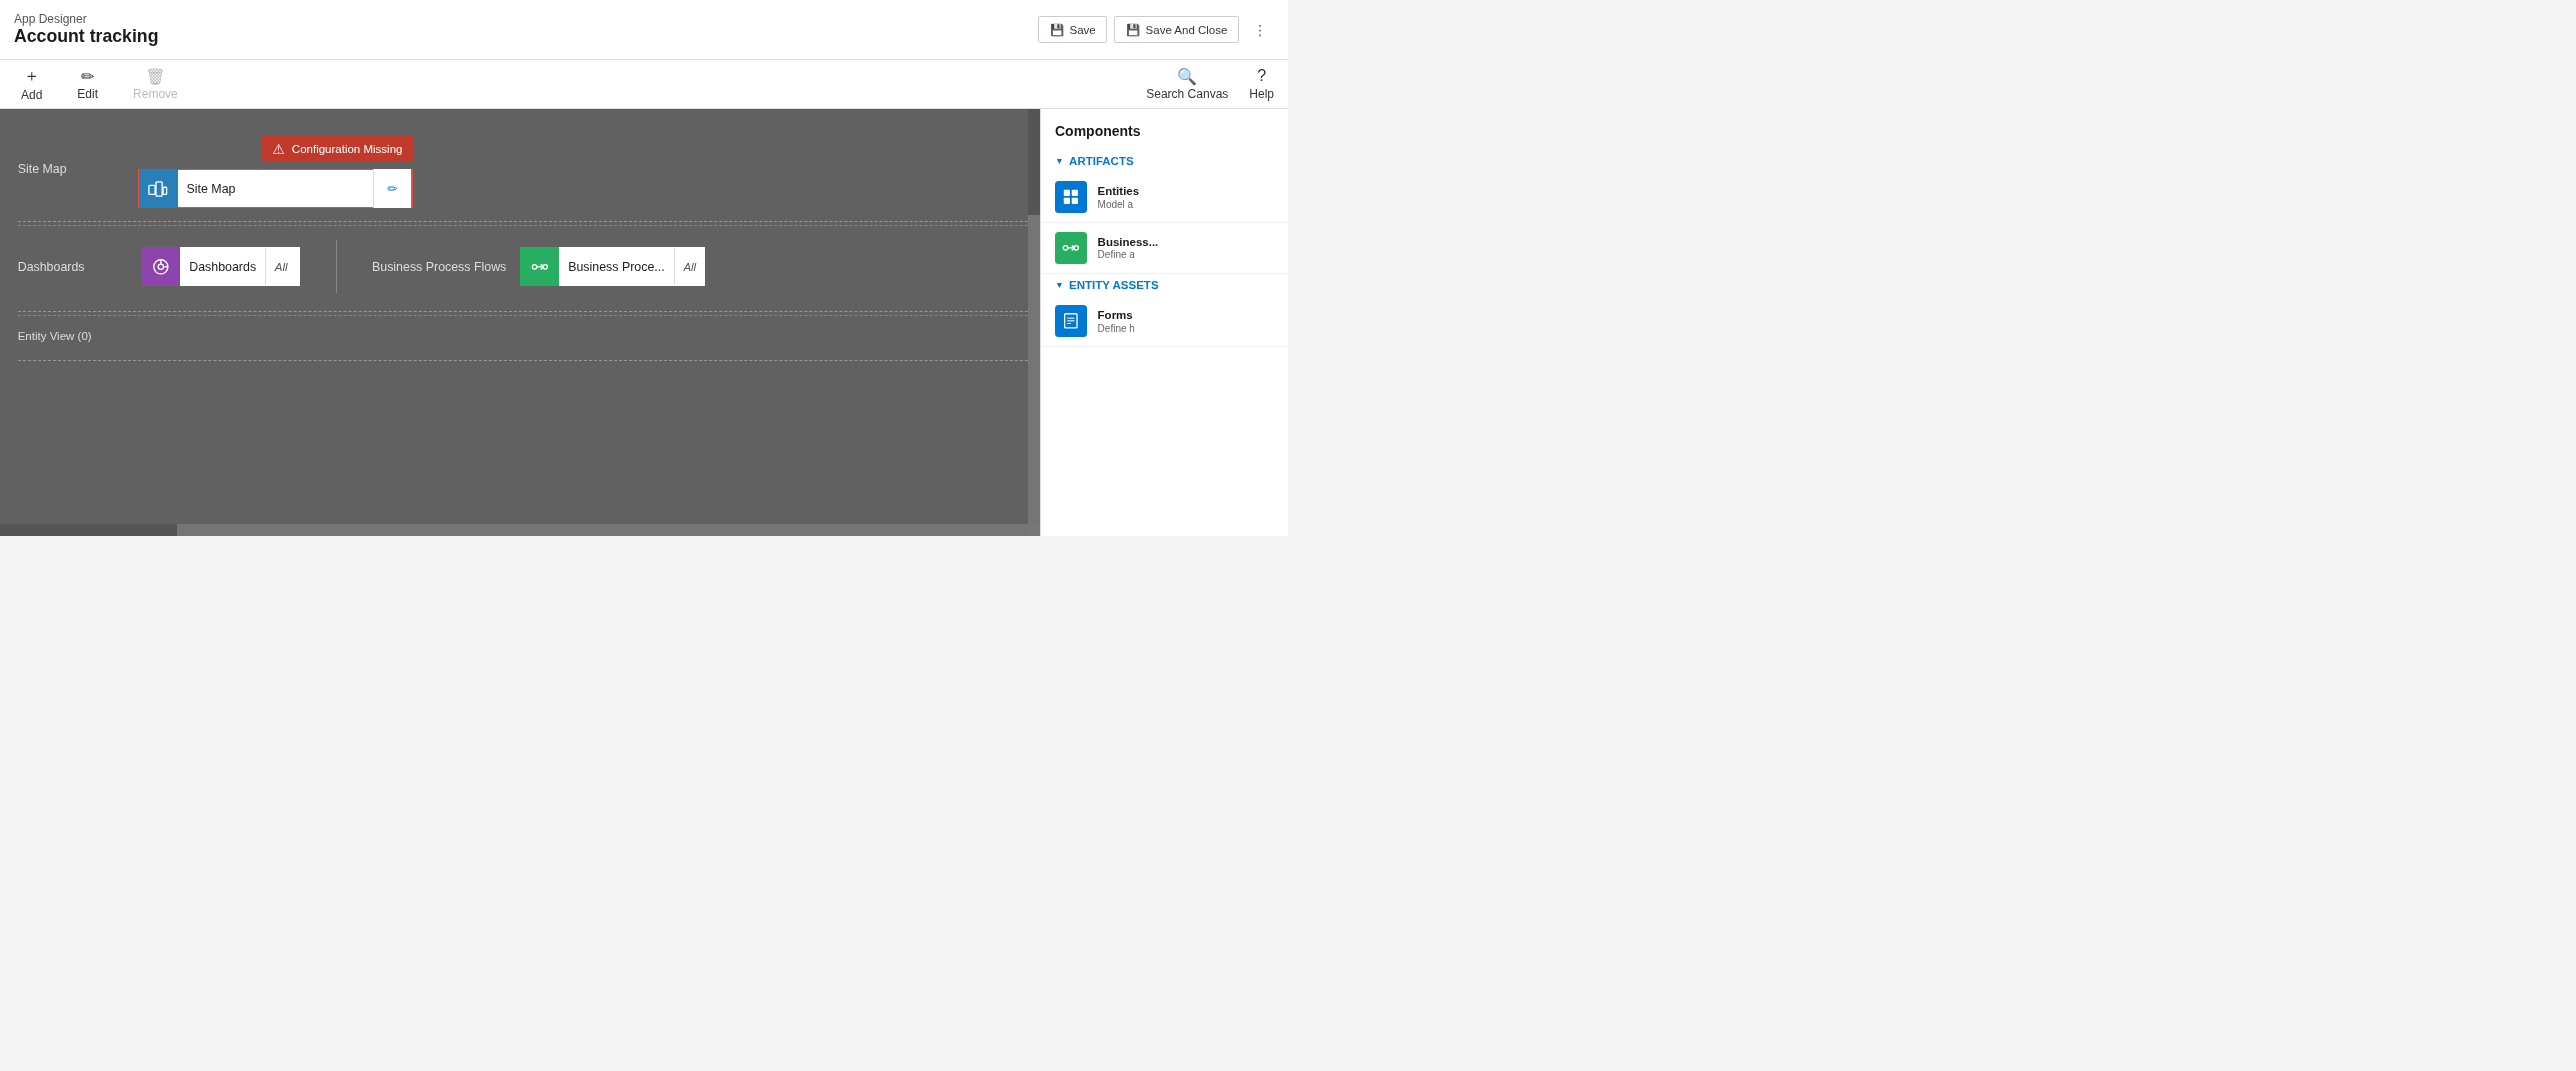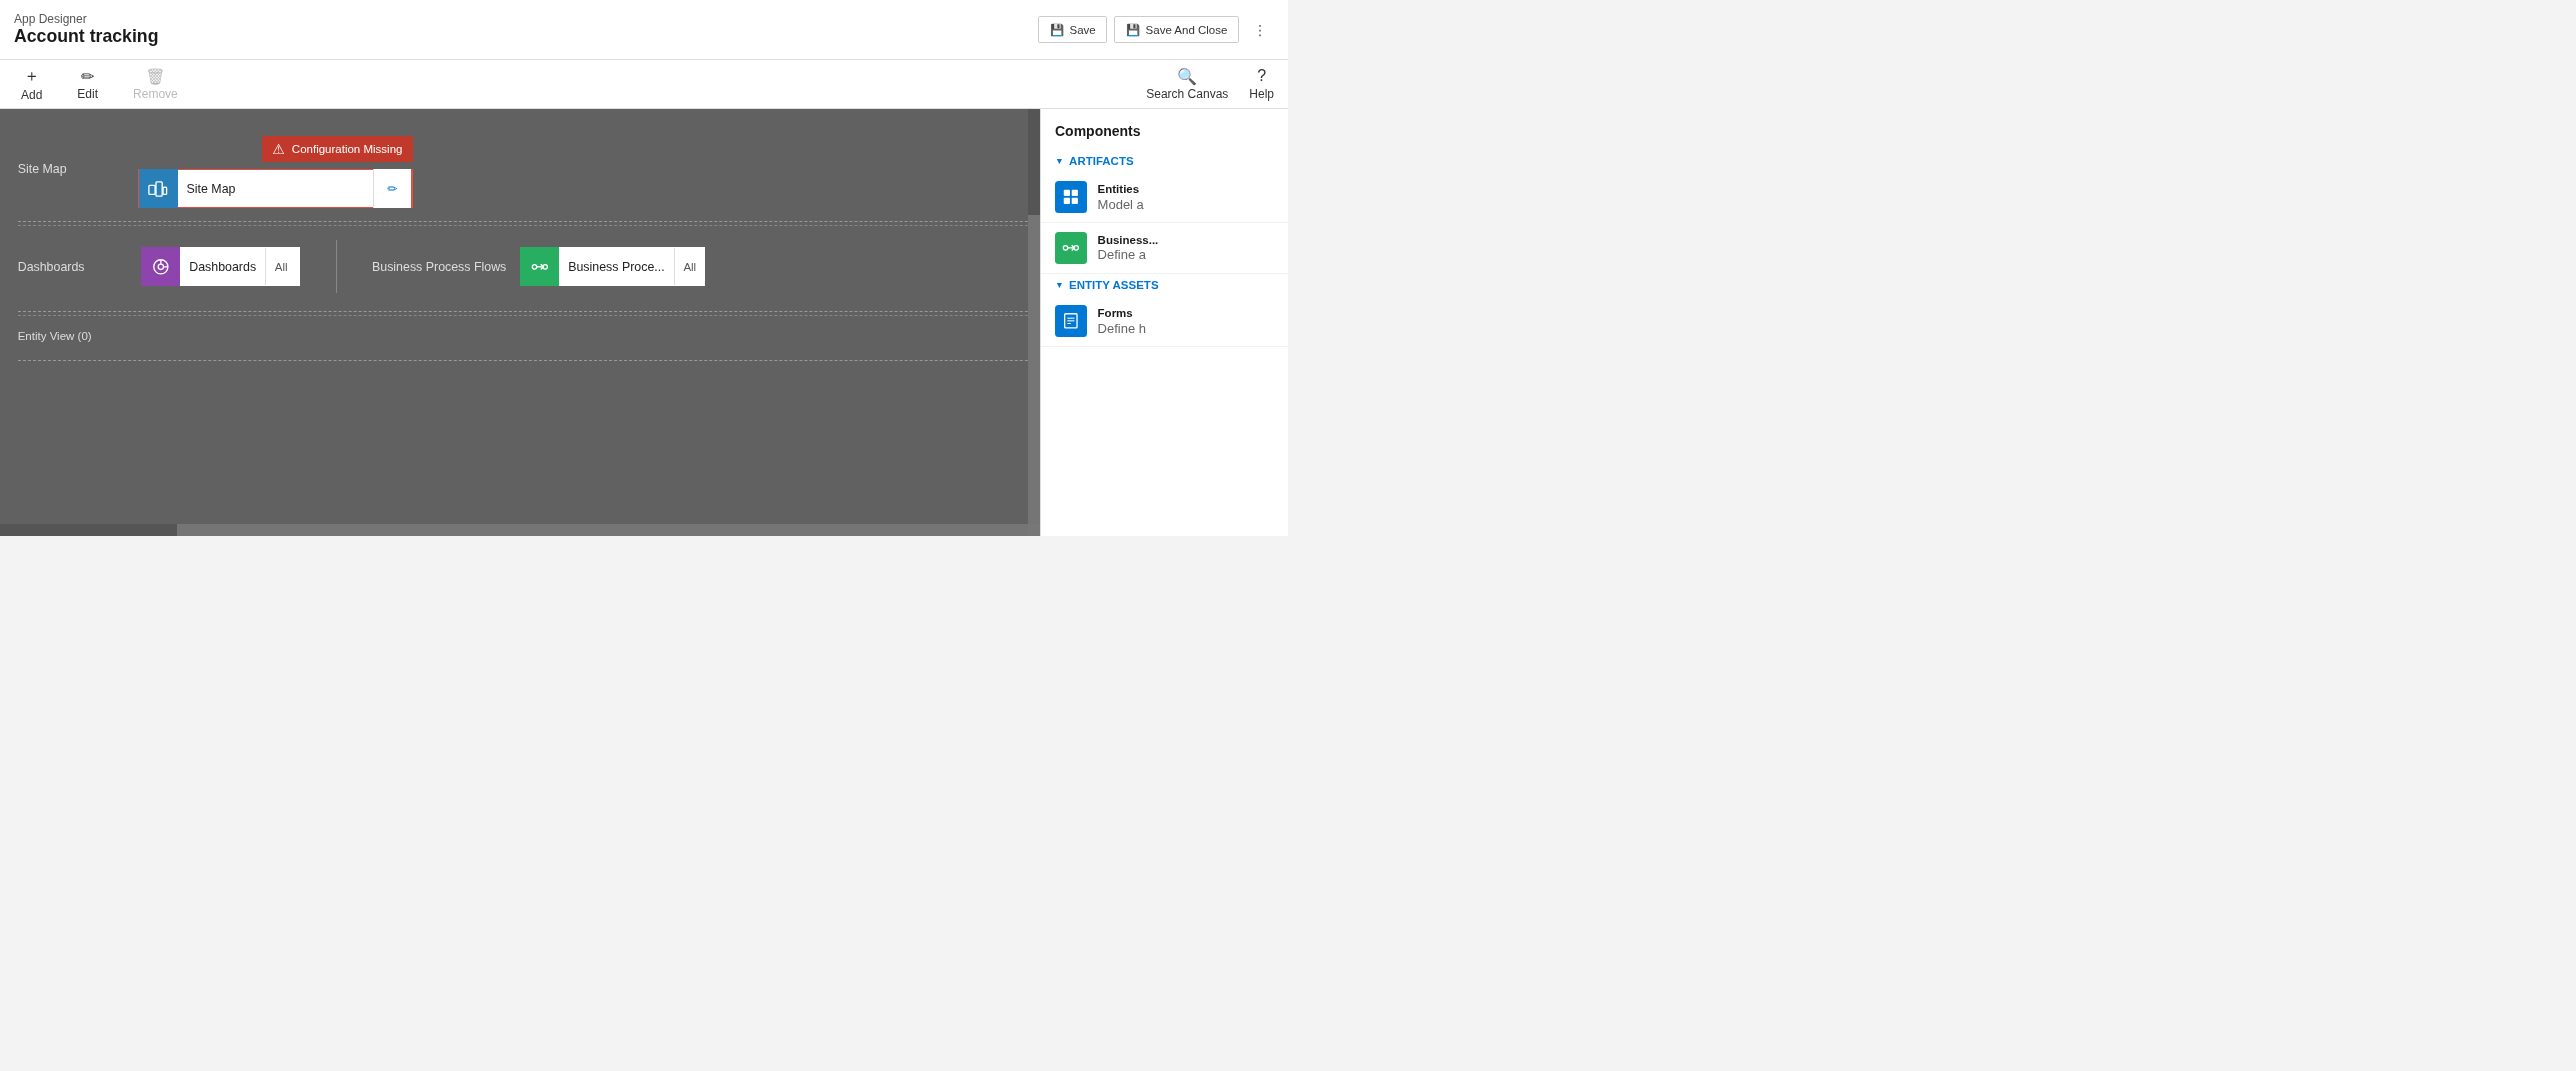--- a/index.html
+++ b/index.html
@@ -217,20 +217,21 @@
     }
     .component-card-all {
       padding: 0 8.9px;
       font-size: 11.5px;
       color: #555;
       border-left: 0.9px solid #ddd;
       height: 37px;
       display: flex;
       align-items: center;
       cursor: pointer;
+      font-style: italic;
     }
     .section-divider {
       width: 0.9px;
       height: 53px;
       background: #888;
       margin: 0 17.7px;
     }
 
     
     .entity-section {
@@ -286,21 +287,21 @@
     .comp-icon.blue { background: #0078d4; }
     .comp-icon.purple { background: #8e44ad; }
     .comp-icon.green { background: #27ae60; }
     .comp-text-group { flex: 1; }
     .comp-name {
       font-size: 11.5px;
       font-weight: 600;
       color: #1a1a1a;
     }
     .comp-desc {
-      font-size: 13px;
+      font-size: 10px;
       color: #666;
       margin-top: 1.8px;
     }
 
     .scrollbar-corner {
       position: absolute;
       right: 0;
       bottom: 0;
       width: 12.4px;
       height: 12.4px;

